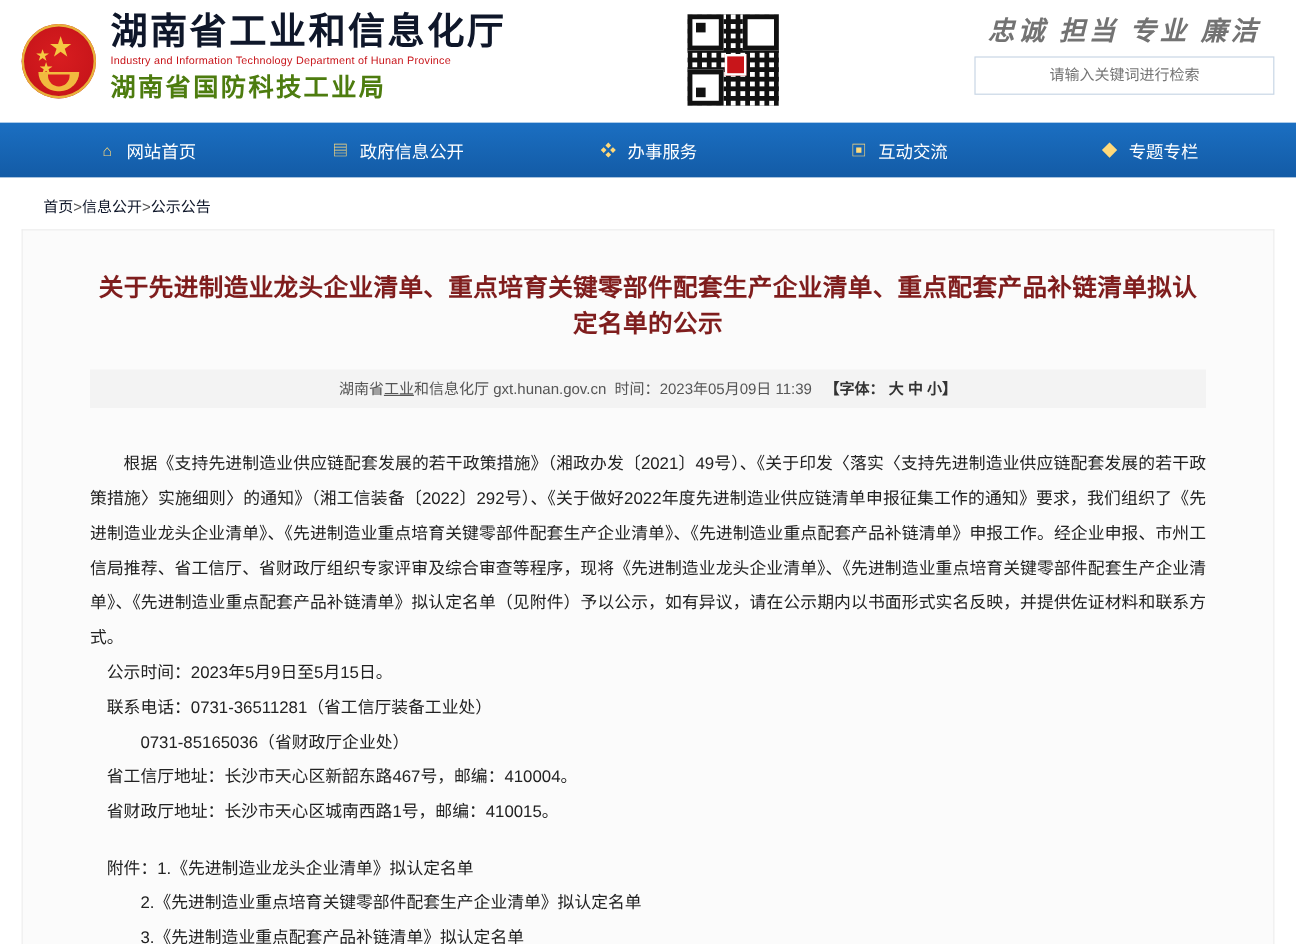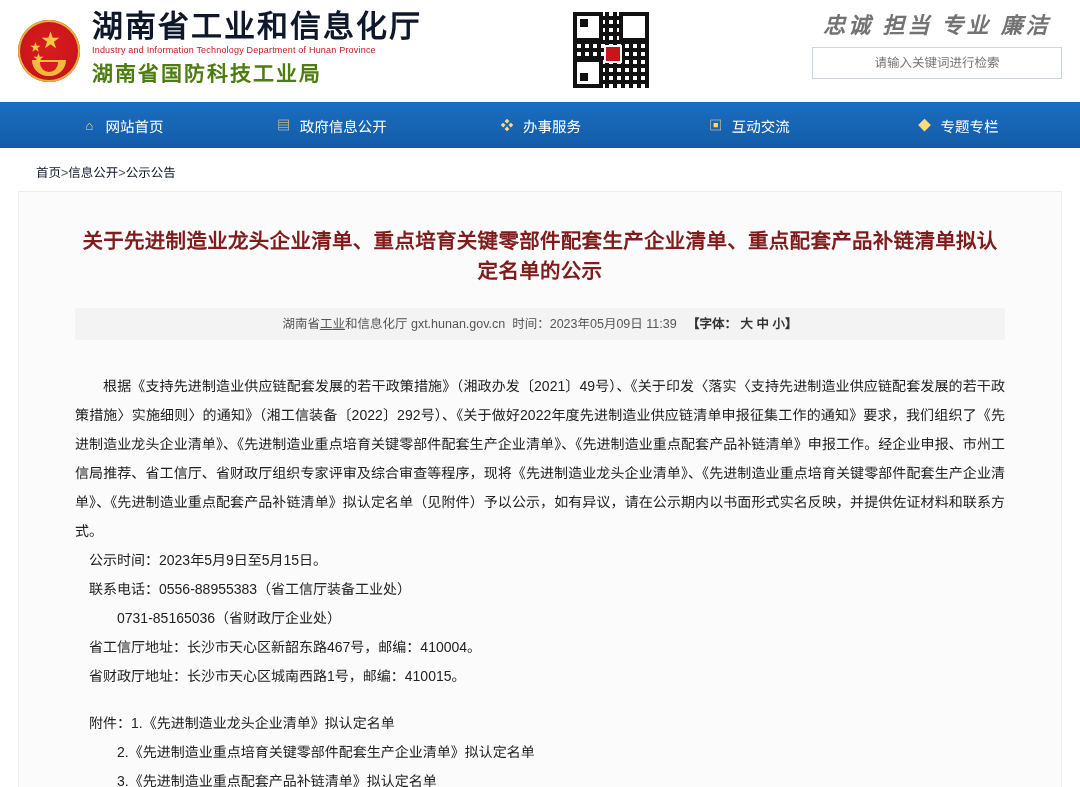--- a/index.html
+++ b/index.html
@@ -335,21 +335,21 @@
     <div class="art-meta">
       <span>湖南省</span><span class="u">工业</span><span>和信息化厅</span>
       <span>gxt.hunan.gov.cn</span>
       &nbsp;<span>时间：</span><span>2023年05月09日 11:39</span>
       &nbsp;&nbsp;<span class="fs"><span>【字体：</span>&nbsp;<span>大</span>&nbsp;<span>中</span>&nbsp;<span>小</span><span>】</span></span>
     </div>
 
     <div class="art-body">
       <p class="p-indent">根据《支持先进制造业供应链配套发展的若干政策措施》（湘政办发〔2021〕49号）、《关于印发〈落实〈支持先进制造业供应链配套发展的若干政策措施〉实施细则〉的通知》（湘工信装备〔2022〕292号）、《关于做好2022年度先进制造业供应链清单申报征集工作的通知》要求，我们组织了《先进制造业龙头企业清单》、《先进制造业重点培育关键零部件配套生产企业清单》、《先进制造业重点配套产品补链清单》申报工作。经企业申报、市州工信局推荐、省工信厅、省财政厅组织专家评审及综合审查等程序，现将《先进制造业龙头企业清单》、《先进制造业重点培育关键零部件配套生产企业清单》、《先进制造业重点配套产品补链清单》拟认定名单（见附件）予以公示，如有异议，请在公示期内以书面形式实名反映，并提供佐证材料和联系方式。</p>
       <p class="p-plain">公示时间：2023年5月9日至5月15日。</p>
-      <p class="p-plain">联系电话：0556-88955383（省工信厅装备工业处）</p>
+      <p class="p-plain">联系电话：0731-36511281（省工信厅装备工业处）</p>
       <p class="p-plain2">0731-85165036（省财政厅企业处）</p>
       <p class="p-plain">省工信厅地址：长沙市天心区新韶东路467号，邮编：410004。</p>
       <p class="p-plain">省财政厅地址：长沙市天心区城南西路1号，邮编：410015。</p>
 
       <div class="spacer"></div>
 
       <p class="p-plain"><span>附件：</span><span>1.《先进制造业龙头企业清单》拟认定名单</span></p>
       <p class="p-plain2"><span>2.《先进制造业重点培育关键零部件配套生产企业清单》拟认定名单</span></p>
       <p class="p-plain2"><span>3.《先进制造业重点配套产品补链清单》拟认定名单</span></p>
 

